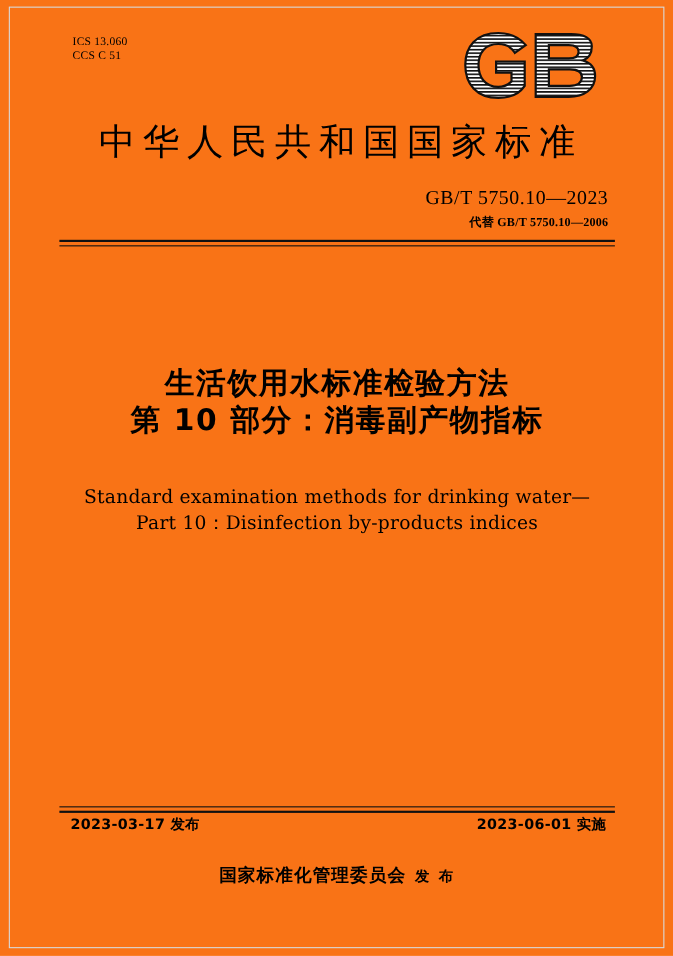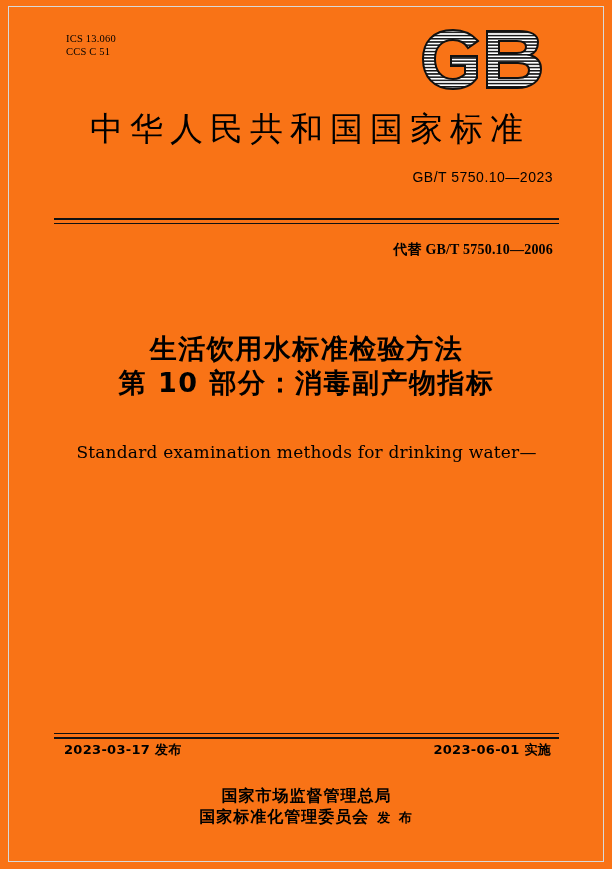--- a/index.html
+++ b/index.html
@@ -76,34 +76,33 @@
     text-indent: 7px;
     white-space: nowrap;
   }
 
   
   .std-no {
     position: absolute;
     right: 6px;
     top: 147px;
     text-align: right;
-    font-family: Liberation Sans, sans-serif;
-    font-size: 14px;
+    font-family: Liberation Serif, serif;
+    font-size: 18px;
     letter-spacing: 0.5px;
   }
   .std-replace {
     position: absolute;
     right: 6px;
     top: 172px;
     text-align: right;
     font-family: "Liberation Serif", serif;
-    font-size: 14px;
+    font-size: 11px;
     font-weight: bold;
     letter-spacing: 0.2px;
-    margin-top: 47px;
   }
 
   
   .rule-top {
     position: absolute;
     left: 0;
     top: 196px;
     width: 505px;
     height: 0;
     border-top: 2.2px solid #111;
@@ -241,31 +240,31 @@
     <div class="rule-top"></div>
     <div class="rule-top2"></div>
 
     <div class="main-title">
       <div class="line">生活饮用水标准检验方法</div>
       <div class="line">第 10 部分：消毒副产物指标</div>
     </div>
 
     <div class="en-title">
       <div class="line">Standard examination methods for drinking water—</div>
+      <div class="line">Part 10：Disinfection by-products indices</div>
     </div>
 
     <div class="rule-bottom"></div>
     <div class="rule-bottom2"></div>
 
     <div class="date-row">
       <span class="left">2023-03-17 发布</span>
       <span class="right">2023-06-01 实施</span>
     </div>
 
     <div class="issuer">
-      <div>国家市场监督管理总局</div>
       <div class="l2wrap">
         <span>国家标准化管理委员会</span><span class="pub">发 布</span>
       </div>
     </div>
 
   </div>
 </div>
 
 </body></html>

